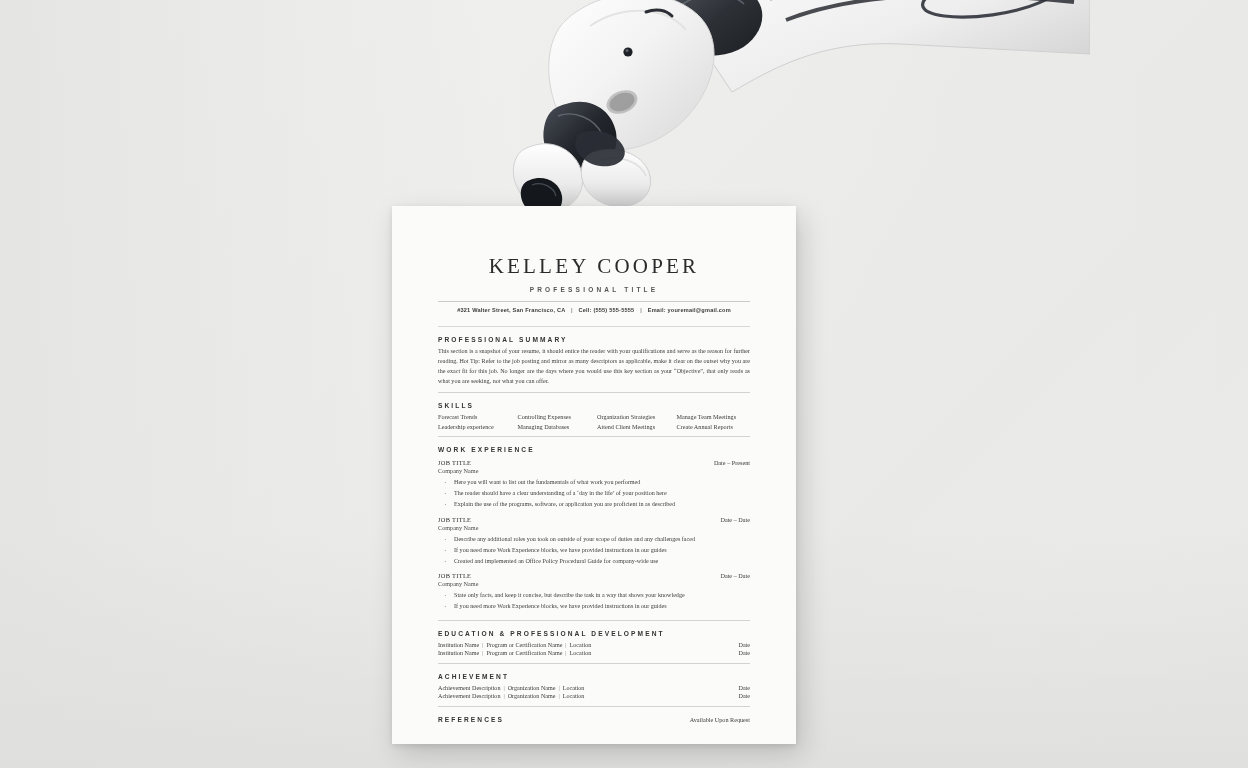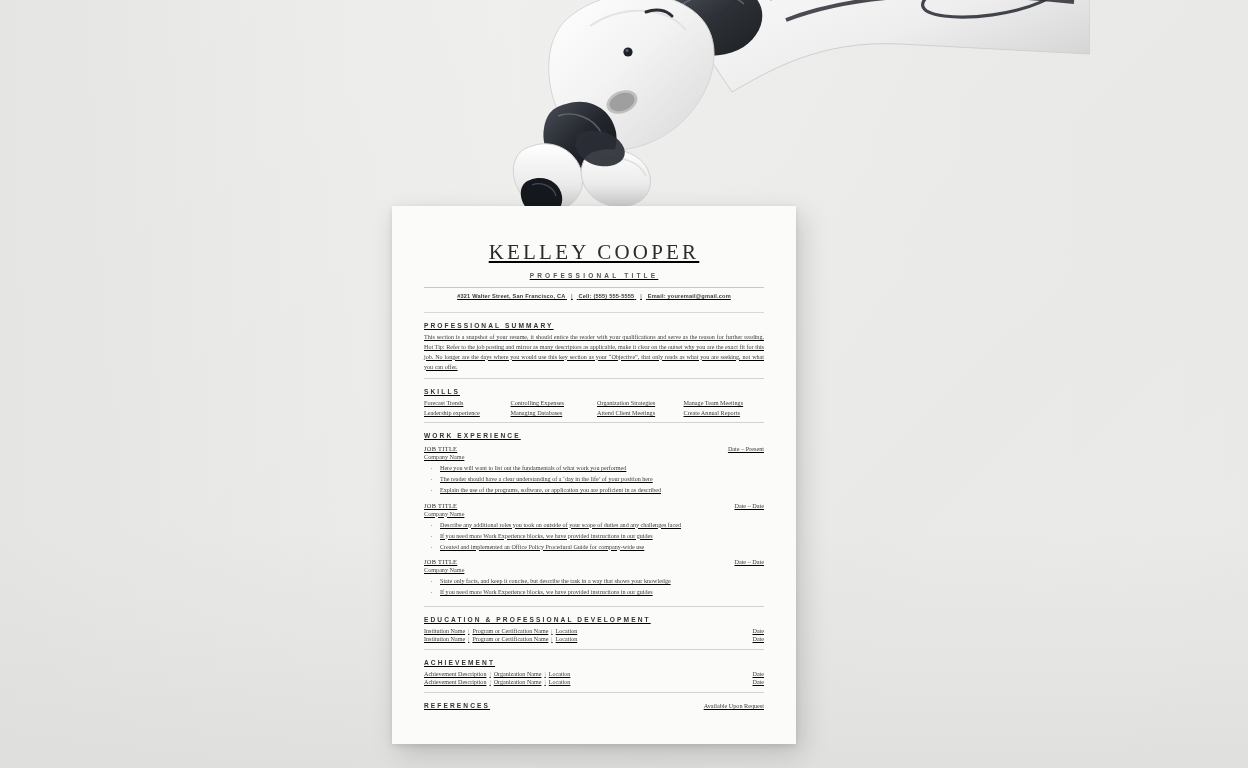--- a/index.html
+++ b/index.html
@@ -52,23 +52,22 @@
 
   
   #resume-page {
     position: absolute;
     left: 392px;
     top: 206px;
     width: 404px;
     height: 538px;
     background: #fbfbfa;
     box-shadow: 6px 10px 26px rgba(0,0,0,0.16), 0 2px 6px rgba(0,0,0,0.10);
-    padding: 2px;
+    padding: 16px;
     box-sizing: border-box;
-    text-decoration: underline;
   }
   .page-inner {
     padding: 22px 30px 10px 30px;
   }
 
   .name {
     text-align: center;
     font-family: "Liberation Serif", serif;
     font-size: 21px;
     letter-spacing: 3.2px;

